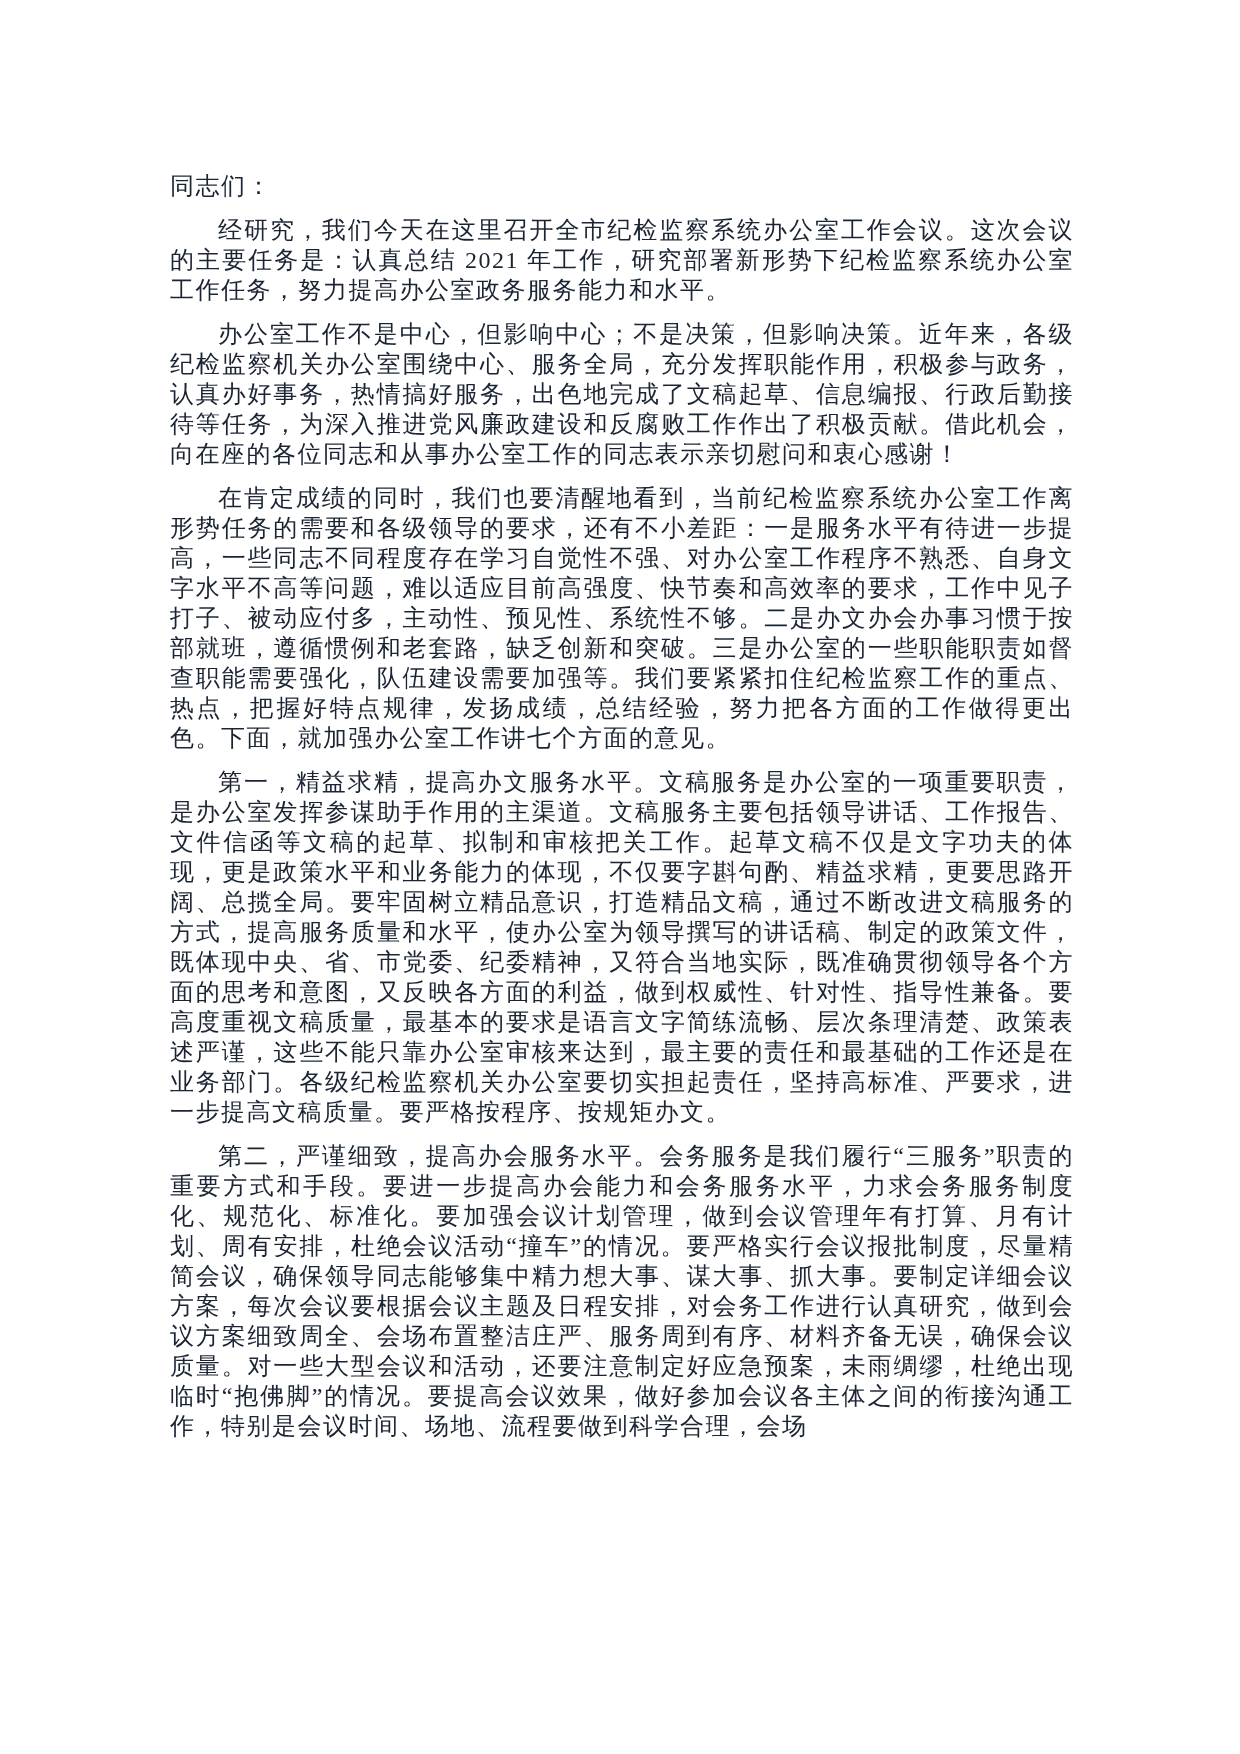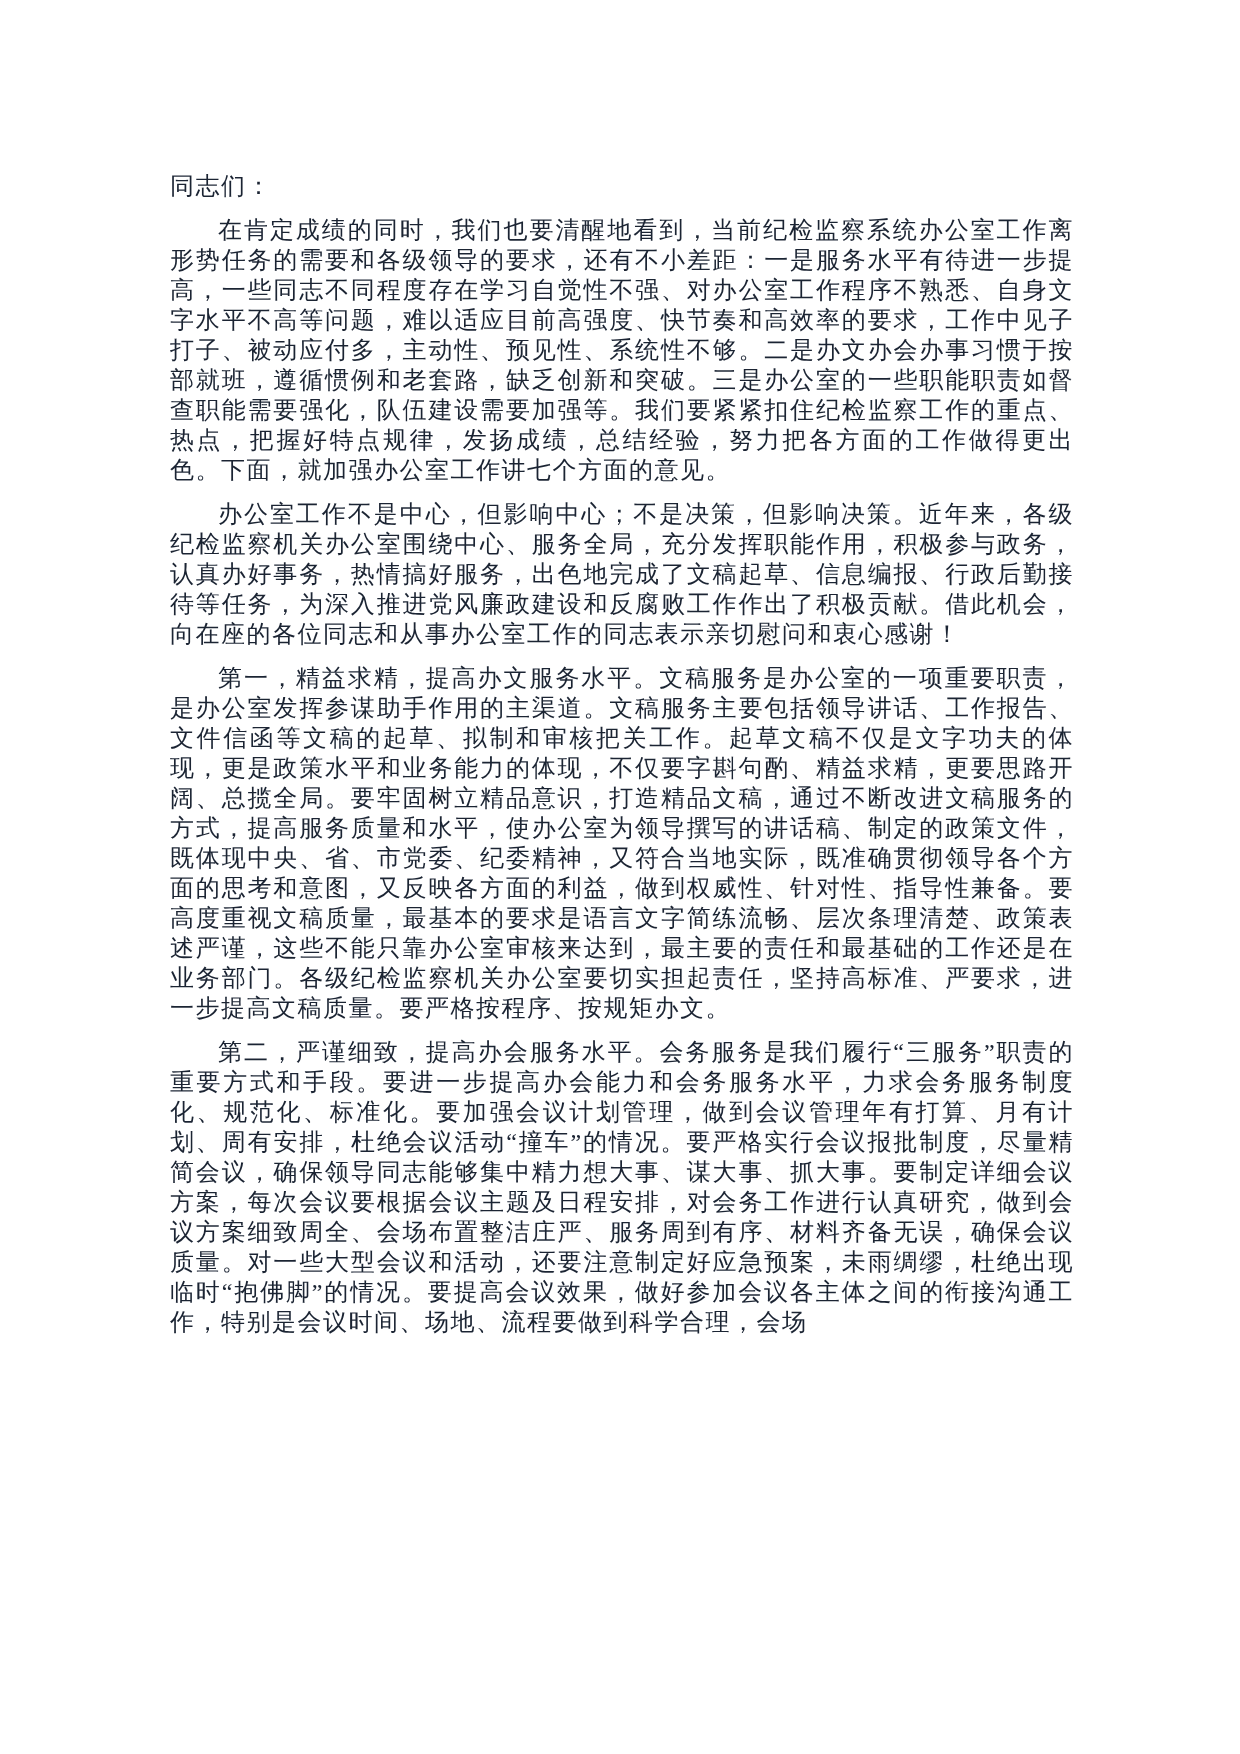--- a/index.html
+++ b/index.html
@@ -36,22 +36,23 @@
     font-weight: normal;
   }
 </style>
 </head>
 <body style="background: rgb(255, 255, 255);">
 
 <div class="page" style="background: rgb(255, 255, 255); color: rgb(27, 36, 51);">
 
   <p class="para no-indent">同志们：</p>
 
+  <p class="para">经研究，我们今天在这里召开全市纪检监察系统办公室工作会议。这次会议的主要任务是：认真总结 2021 年工作，研究部署新形势下纪检监察系统办公室工作任务，努力提高办公室政务服务能力和水平。</p>
+
+  <p class="para">办公室工作不是中心，但影响中心；不是决策，但影响决策。近年来，各级纪检监察机关办公室围绕中心、服务全局，充分发挥职能作用，积极参与政务，认真办好事务，热情搞好服务，出色地完成了文稿起草、信息编报、行政后勤接待等任务，为深入推进党风廉政建设和反腐败工作作出了积极贡献。借此机会，向在座的各位同志和从事办公室工作的同志表示亲切慰问和衷心感谢！</p>
 
   <p class="para">在肯定成绩的同时，我们也要清醒地看到，当前纪检监察系统办公室工作离形势任务的需要和各级领导的要求，还有不小差距：一是服务水平有待进一步提高，一些同志不同程度存在学习自觉性不强、对办公室工作程序不熟悉、自身文字水平不高等问题，难以适应目前高强度、快节奏和高效率的要求，工作中见子打子、被动应付多，主动性、预见性、系统性不够。二是办文办会办事习惯于按部就班，遵循惯例和老套路，缺乏创新和突破。三是办公室的一些职能职责如督查职能需要强化，队伍建设需要加强等。我们要紧紧扣住纪检监察工作的重点、热点，把握好特点规律，发扬成绩，总结经验，努力把各方面的工作做得更出色。下面，就加强办公室工作讲七个方面的意见。</p>
-
-  <p class="para">办公室工作不是中心，但影响中心；不是决策，但影响决策。近年来，各级纪检监察机关办公室围绕中心、服务全局，充分发挥职能作用，积极参与政务，认真办好事务，热情搞好服务，出色地完成了文稿起草、信息编报、行政后勤接待等任务，为深入推进党风廉政建设和反腐败工作作出了积极贡献。借此机会，向在座的各位同志和从事办公室工作的同志表示亲切慰问和衷心感谢！</p>
 
   <p class="para"><strong class="lead">第一，精益求精，提高办文服务水平。</strong><span>文稿服务是办公室的一项重要职责，是办公室发挥参谋助手作用的主渠道。文稿服务主要包括领导讲话、工作报告、文件信函等文稿的起草、拟制和审核把关工作。起草文稿不仅是文字功夫的体现，更是政策水平和业务能力的体现，不仅要字斟句酌、精益求精，更要思路开阔、总揽全局。要牢固树立精品意识，打造精品文稿，通过不断改进文稿服务的方式，提高服务质量和水平，使办公室为领导撰写的讲话稿、制定的政策文件，既体现中央、省、市党委、纪委精神，又符合当地实际，既准确贯彻领导各个方面的思考和意图，又反映各方面的利益，做到权威性、针对性、指导性兼备。要高度重视文稿质量，最基本的要求是语言文字简练流畅、层次条理清楚、政策表述严谨，这些不能只靠办公室审核来达到，最主要的责任和最基础的工作还是在业务部门。各级纪检监察机关办公室要切实担起责任，坚持高标准、严要求，进一步提高文稿质量。要严格按程序、按规矩办文。</span></p>
 
   <p class="para"><strong class="lead">第二，严谨细致，提高办会服务水平。</strong><span>会务服务是我们履行“三服务”职责的重要方式和手段。要进一步提高办会能力和会务服务水平，力求会务服务制度化、规范化、标准化。要加强会议计划管理，做到会议管理年有打算、月有计划、周有安排，杜绝会议活动“撞车”的情况。要严格实行会议报批制度，尽量精简会议，确保领导同志能够集中精力想大事、谋大事、抓大事。要制定详细会议方案，每次会议要根据会议主题及日程安排，对会务工作进行认真研究，做到会议方案细致周全、会场布置整洁庄严、服务周到有序、材料齐备无误，确保会议质量。对一些大型会议和活动，还要注意制定好应急预案，未雨绸缪，杜绝出现临时“抱佛脚”的情况。要提高会议效果，做好参加会议各主体之间的衔接沟通工作，特别是会议时间、场地、流程要做到科学合理，会场</span></p>
 
 </div>
 
 </body></html>

